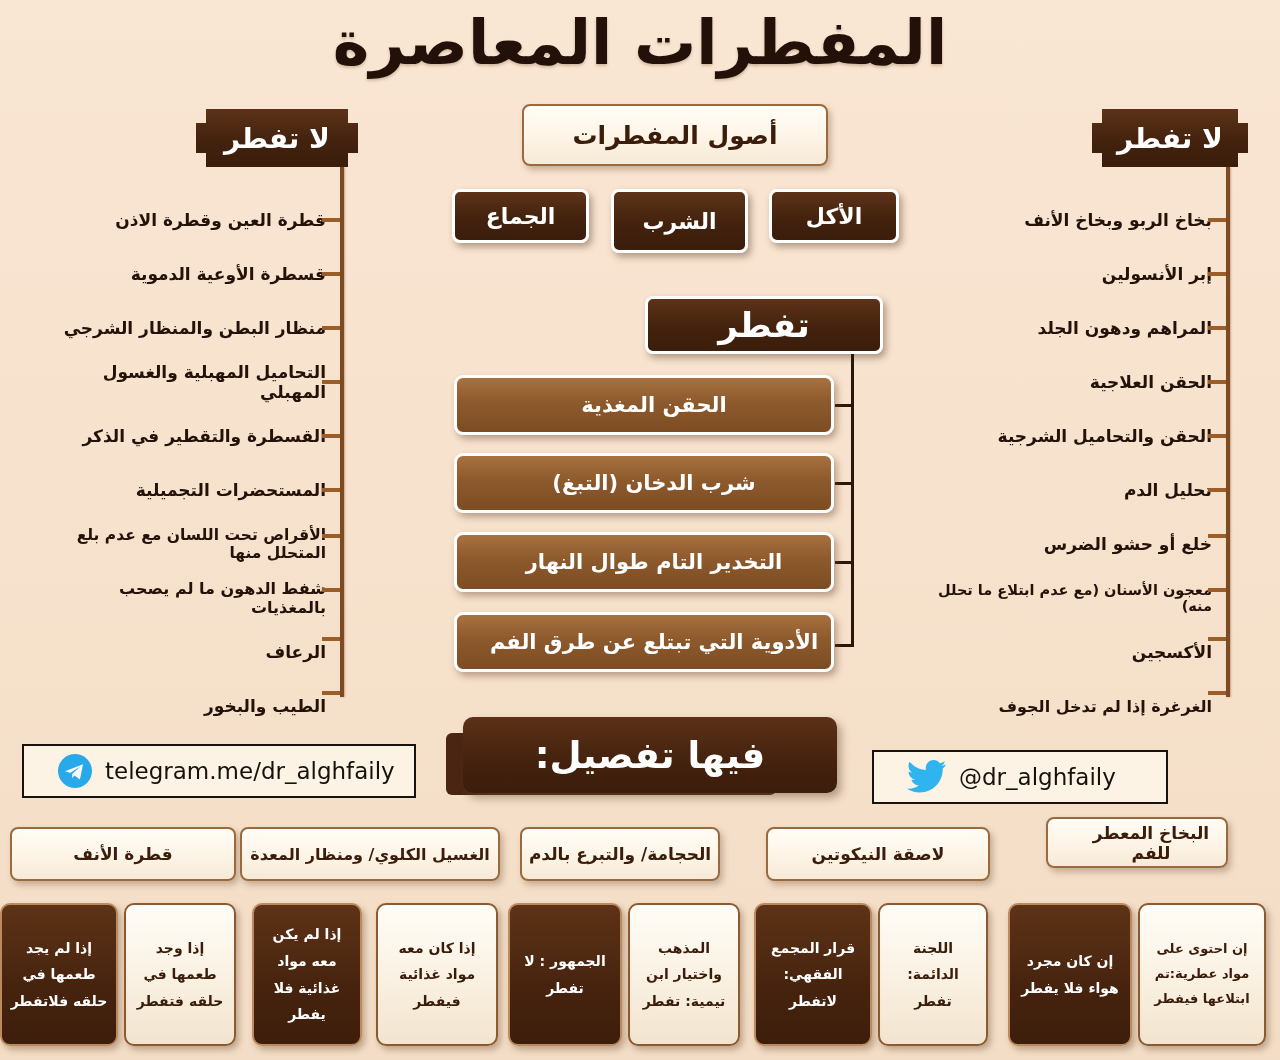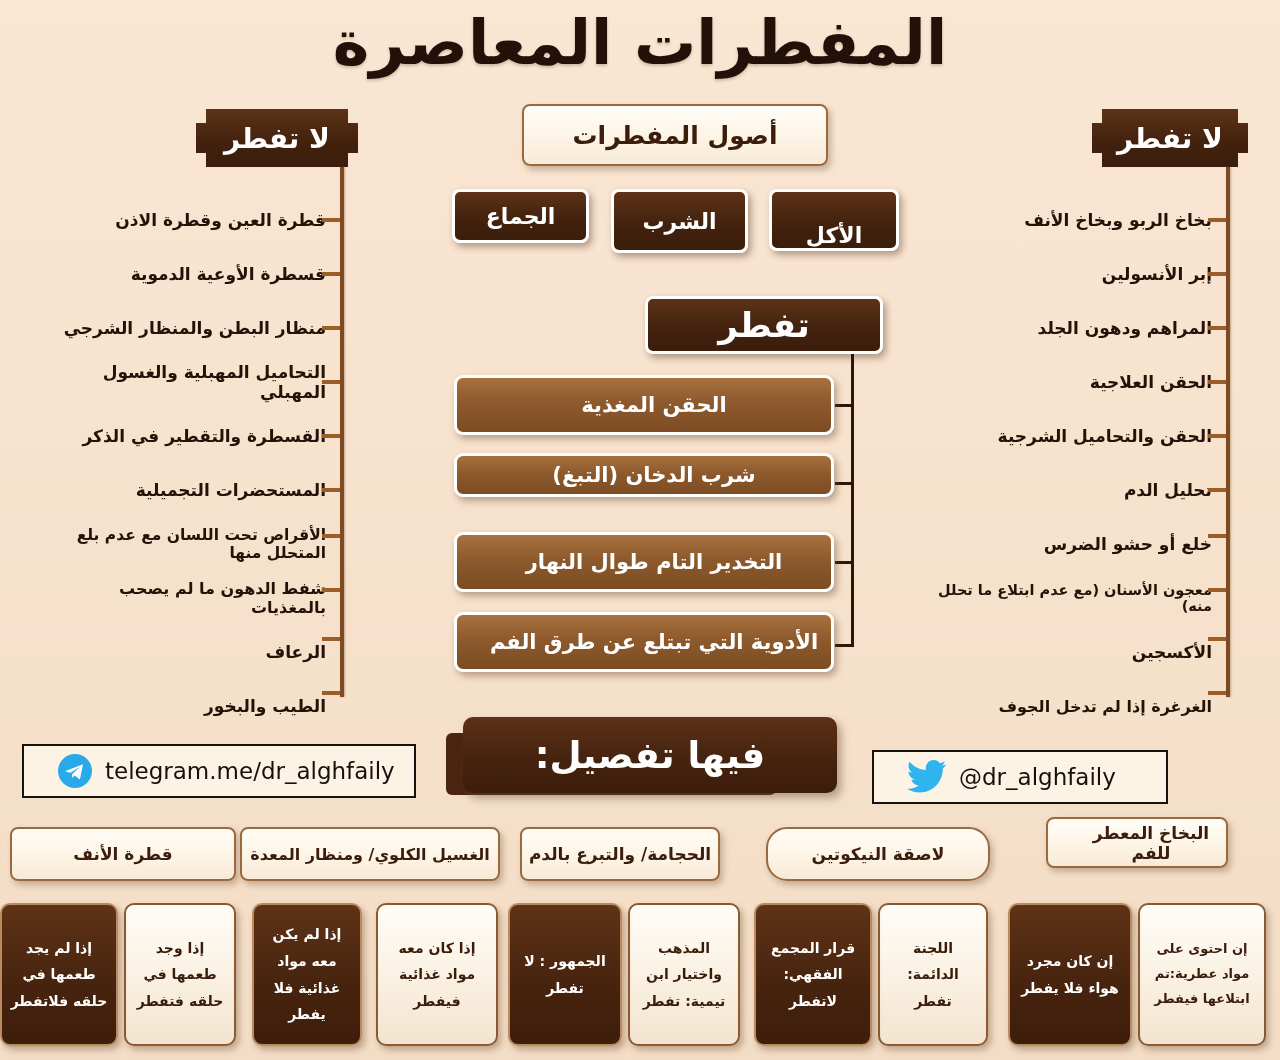--- a/index.html
+++ b/index.html
@@ -147,21 +147,21 @@
 <body>
 
 <div id="stage">
 
   <div class="title">المفطرات المعاصرة</div>
 
   <div class="whitebox" style="left:522px;top:104px;width:306px;height:62px;font-size:25px;">
     <span>أصول المفطرات</span>
   </div>
 
-  <div class="darkbox" style="left:769px;top:189px;width:130px;height:62px;font-size:22px;align-items:flex-end;">
+  <div class="darkbox" style="left:769px;top:189px;width:130px;height:54px;font-size:22px;">
     <span>الأكل</span>
   </div>
   <div class="darkbox" style="left:611px;top:189px;width:137px;height:64px;font-size:22px;">
     <span>الشرب</span>
   </div>
   <div class="darkbox" style="left:452px;top:189px;width:137px;height:54px;font-size:22px;">
     <span>الجماع</span>
   </div>
 
   <div class="darkbox" style="left:645px;top:296px;width:238px;height:58px;font-size:34px;">
@@ -170,21 +170,21 @@
 
   <div class="conn" style="left:851px;top:354px;width:3px;height:293px;"></div>
   <div class="conn" style="left:835px;top:404px;width:19px;height:3px;"></div>
   <div class="conn" style="left:835px;top:482px;width:19px;height:3px;"></div>
   <div class="conn" style="left:835px;top:561px;width:19px;height:3px;"></div>
   <div class="conn" style="left:835px;top:644px;width:19px;height:3px;"></div>
 
   <div class="midbox" style="left:454px;top:375px;width:380px;height:60px;font-size:21px;">
     <span>الحقن  المغذية</span>
   </div>
-  <div class="midbox" style="left:454px;top:453px;width:380px;height:44px;font-size:21px;">
+  <div class="midbox" style="left:454px;top:453px;width:380px;height:60px;font-size:21px;">
     <span>شرب  الدخان (التبغ)</span>
   </div>
   <div class="midbox" style="left:454px;top:532px;width:380px;height:60px;font-size:21px;">
     <span>التخدير التام طوال النهار</span>
   </div>
   <div class="midbox" style="left:454px;top:612px;width:380px;height:60px;font-size:21px;">
     <span>الأدوية التي تبتلع عن طرق الفم</span>
   </div>
 
   <div class="darkbox notch" style="left:196px;top:109px;width:162px;height:58px;font-size:28px;border:none;box-shadow:3px 5px 6px rgba(110,80,55,.4);">
@@ -315,21 +315,21 @@
 
   <div class="whitebox cardhdr" style="left:10px;top:827px;width:226px;height:54px;">
     <span>قطرة الأنف</span>
   </div>
   <div class="whitebox cardhdr" style="left:240px;top:827px;width:260px;height:54px;font-size:16px;">
     <span>الغسيل الكلوي/ ومنظار المعدة</span>
   </div>
   <div class="whitebox cardhdr" style="left:520px;top:827px;width:200px;height:54px;">
     <span>الحجامة/ والتبرع بالدم</span>
   </div>
-  <div class="whitebox cardhdr" style="left:766px;top:827px;width:224px;height:54px;border-radius:21px;">
+  <div class="whitebox cardhdr" style="left:766px;top:827px;width:224px;height:54px;">
     <span>لاصقة النيكوتين</span>
   </div>
   <div class="whitebox cardhdr" style="left:1046px;top:817px;width:182px;height:51px;padding-left:28px;">
     <span>البخاخ المعطر للفم</span>
   </div>
 
   <div class="card light" style="left:124px;top:903px;width:112px;height:143px;">
     <span>إذا وجد طعمها في حلقه فتفطر</span>
   </div>
   <div class="card dark" style="left:0px;top:903px;width:118px;height:143px;">

